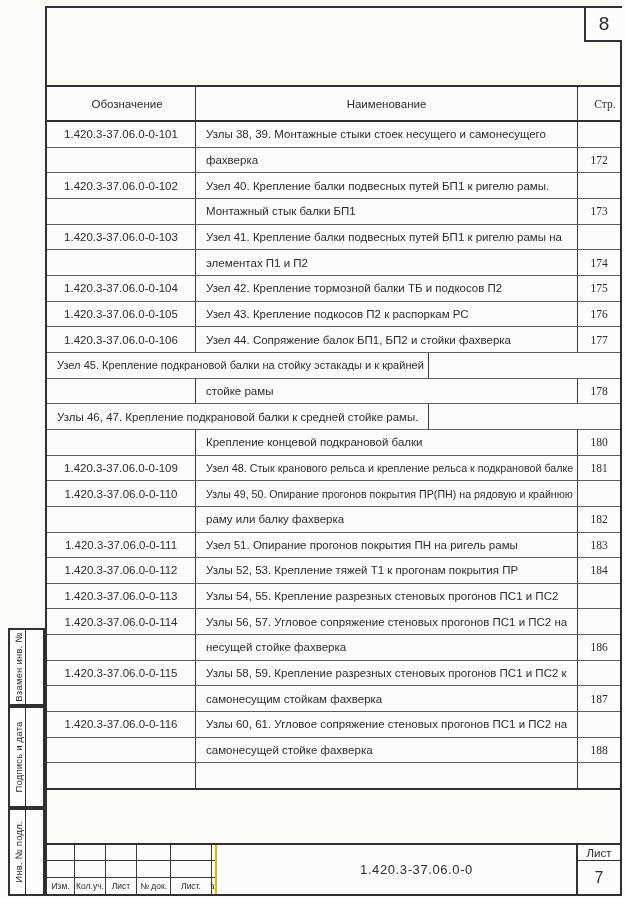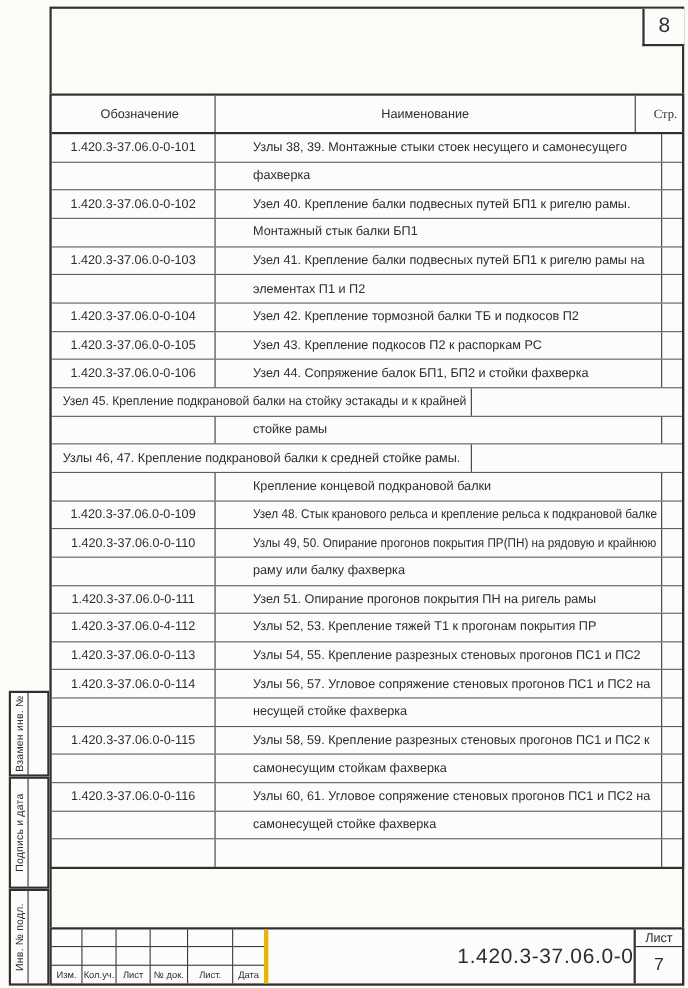--- a/index.html
+++ b/index.html
@@ -31,21 +31,21 @@
     display:flex;flex-direction:column;background:#fcfcfa;
   }
   .toc-header{display:flex;height:33px;border-bottom:2px solid #303030;flex:none;}
   .toc-header .cell{font-size:11.5px;padding-left:12px;}
   .cell{display:flex;align-items:center;box-sizing:border-box;overflow:hidden;}
   .c1{width:149px;border-right:1.5px solid #3a3a3a;justify-content:center;flex:none;}
   .c2{width:382px;border-right:1.5px solid #3a3a3a;padding-left:10px;flex:none;}
   .toc-header .c2{justify-content:center;padding-left:0;}
   .c3{flex:1;justify-content:center;font-family:Liberation Serif, serif;}
   .toc-body{flex:1;display:flex;flex-direction:column;}
-  .trow{flex:1;display:flex;border-bottom:1px solid #5e5e5e;gap:24px;}
+  .trow{flex:1;display:flex;border-bottom:1px solid #5e5e5e;}
   .trow:last-child{border-bottom:none;}
   .trow .cell{font-size:11.5px;}
   .trow .c2 span{white-space:nowrap;}
   .fit{white-space:nowrap;}
   
   .side-box{
     position:absolute;left:8px;width:37px;
     border:2px solid #303030;box-sizing:border-box;
     background:#fcfcfa;display:flex;
   }
@@ -56,33 +56,33 @@
     white-space:nowrap;font-size:9.5px;letter-spacing:0.2px;
   }
   .side-blank{flex:1;}
   
   .stamp{
     position:absolute;left:45px;top:843px;width:577px;height:53px;
     border:2px solid #303030;box-sizing:border-box;
     display:flex;background:#fcfcfa;
   }
   .rev-table{
-    width:197px;flex:none;border-right:4px solid #eab308;box-sizing:border-box;
+    width:170px;flex:none;border-right:2px solid #eab308;box-sizing:border-box;
     display:grid;
     grid-template-columns:28px 31px 31px 34px 41px 1fr;
     grid-template-rows:1fr 1fr 1fr;
   }
   .rev-cell{border-right:1px solid #3a3a3a;border-bottom:1px solid #3a3a3a;box-sizing:border-box;}
   .rev-table > div:nth-child(6n){border-right:none;}
   .rev-table > div:nth-child(n+13){border-bottom:none;}
   .rev-label{display:flex;align-items:center;justify-content:center;font-size:8.5px;white-space:nowrap;overflow:hidden;}
   .doc-cell{
-    flex:1;display:flex;align-items:center;justify-content:flex-end;
+    flex:1;display:flex;align-items:center;justify-content:center;
     border-right:2px solid #303030;box-sizing:border-box;
-    font-size:19px;letter-spacing:0.6px;margin-left:40px;
+    font-size:13px;letter-spacing:0.6px;margin-left:40px;
   }
   .sheet-box{width:42px;flex:none;display:flex;flex-direction:column;}
   .sheet-label{height:16px;border-bottom:1.5px solid #303030;box-sizing:border-box;
     display:flex;align-items:center;justify-content:center;font-size:11.5px;flex:none;}
   .sheet-value{flex:1;display:flex;align-items:center;justify-content:center;font-size:16px;}
 </style>
 </head>
 <body>
 
 <div class="page">
@@ -214,21 +214,21 @@
           </div>
         </div>
         <div class="trow">
           <div class="cell c1">
             <span class="fit"></span>
           </div>
           <div class="cell c2">
             <span class="fit">стойке рамы</span>
           </div>
           <div class="cell c3">
-            <span class="fit">109</span>
+            <span class="fit">178</span>
           </div>
         </div>
         <div class="trow">
           <div class="cell c2">
             <span class="fit">Узлы 46, 47. Крепление подкрановой балки к средней стойке рамы.</span>
           </div>
           <div class="cell c3">
             <span class="fit"></span>
           </div>
         </div>
@@ -282,21 +282,21 @@
           </div>
           <div class="cell c2">
             <span class="fit">Узел 51. Опирание прогонов покрытия ПН на ригель рамы</span>
           </div>
           <div class="cell c3">
             <span class="fit">183</span>
           </div>
         </div>
         <div class="trow">
           <div class="cell c1">
-            <span class="fit">1.420.3-37.06.0-4-112</span>
+            <span class="fit">1.420.3-37.06.0-0-112</span>
           </div>
           <div class="cell c2">
             <span class="fit">Узлы 52, 53. Крепление тяжей Т1 к прогонам покрытия ПР</span>
           </div>
           <div class="cell c3">
             <span class="fit">184</span>
           </div>
         </div>
         <div class="trow">
           <div class="cell c1">

